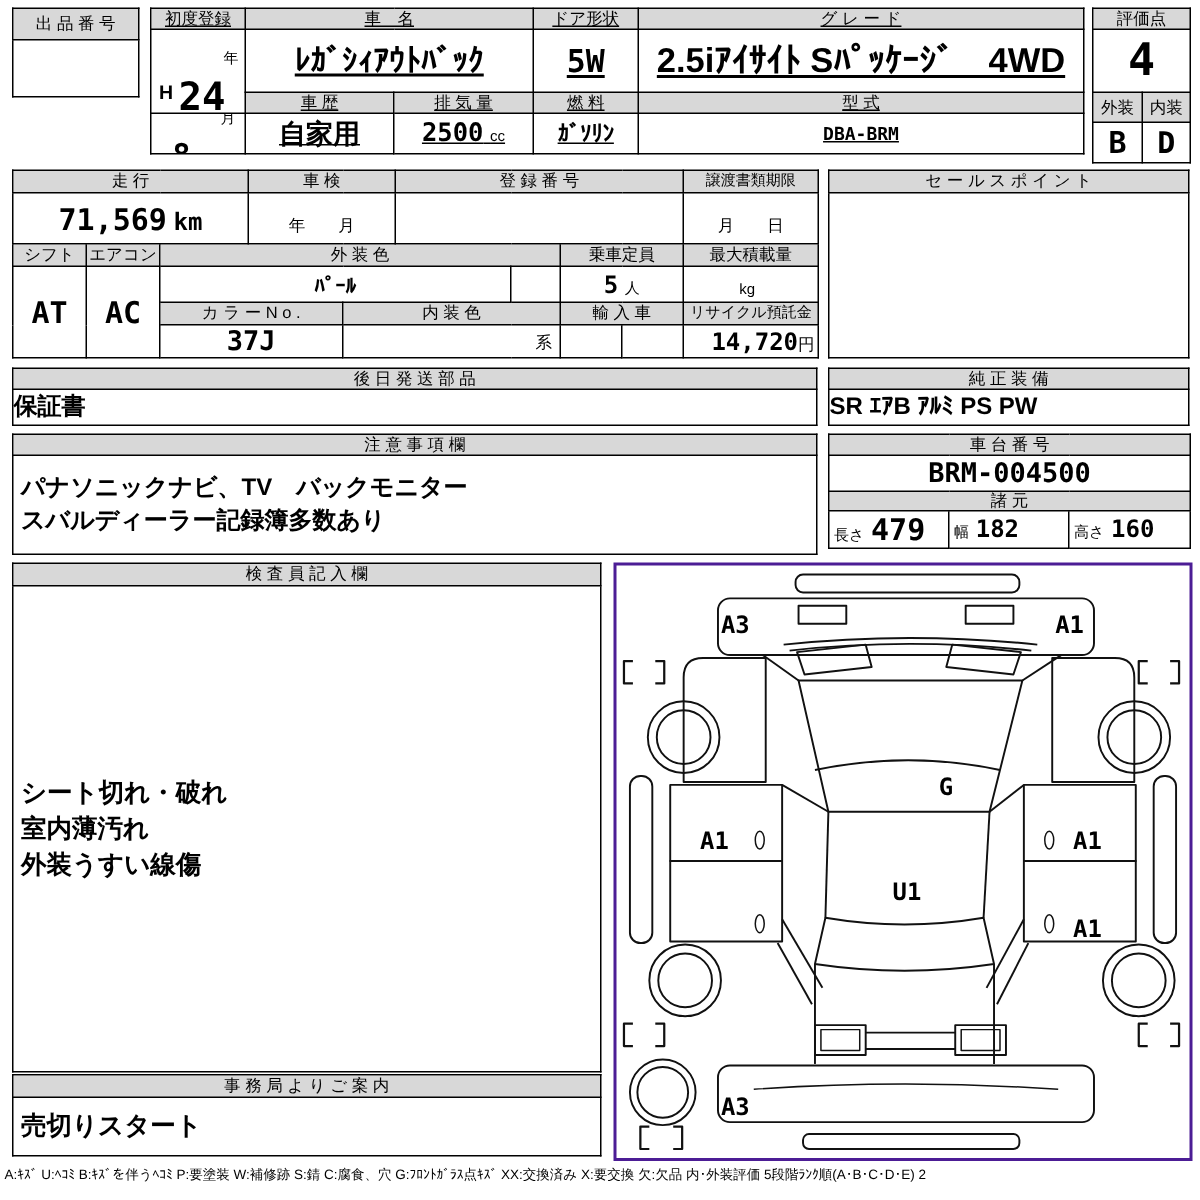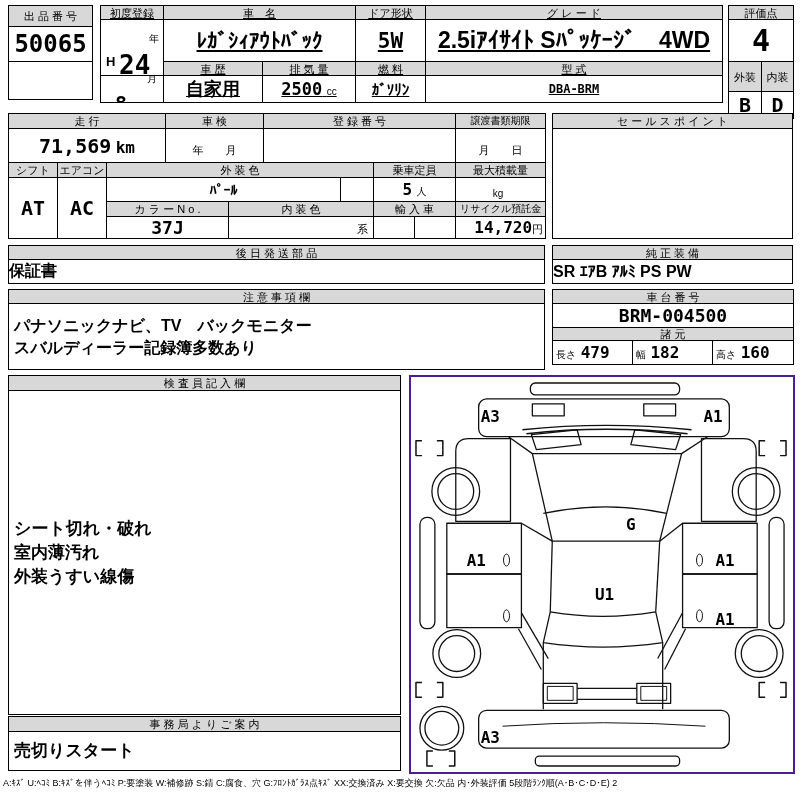--- a/index.html
+++ b/index.html
@@ -27,23 +27,20 @@
   svg text{font-family:"DejaVu Sans Mono","Liberation Mono",monospace;font-weight:bold;}
 </style>
 </head>
 <body>
 
 <table class="t" style="left:8px;top:5px;width:85px;">
   <tbody>
       <tr style="height:21px;">
         <th class="hdr">出 品 番 号</th>
       </tr>
-  <tr style="height:35px;">
-        <td class="v mono" style="font-size:24px;">50065</td>
-      </tr>
   <tr style="height:38px;">
         <td></td>
       </tr>
 </tbody>
   </table>
 
 <table class="t" style="left:100px;top:5px;width:622px;text-decoration:underline;">
   <colgroup>
       <col style="width:63px">
       <col style="width:99px">
@@ -99,21 +96,21 @@
       <col style="width:33px">
       <col style="width:32px">
     </colgroup>
   <tbody>
       <tr style="height:14px;">
         <th class="hdr" colspan="2">評価点</th>
       </tr>
   <tr style="height:42px;">
         <td class="v mono" colspan="2" style="font-size:30px;">4</td>
       </tr>
-  <tr style="height:30px;margin-top:40px;">
+  <tr style="height:20px;margin-top:40px;">
     <th class="hdr">外装</th>
     <th class="hdr">内装</th>
   </tr>
   <tr style="height:27px;">
     <td class="v mono" style="font-size:20px;">B</td>
     <td class="v mono" style="font-size:20px;">D</td>
   </tr>
 </tbody>
   </table>
 
@@ -251,21 +248,21 @@
       </tr>
   <tr style="height:24px;">
         <td class="v mono" colspan="3" style="font-size:18px;">BRM-004500</td>
       </tr>
   <tr style="height:13px;">
         <th class="hdr" colspan="3">諸 元</th>
       </tr>
   <tr style="height:24px;">
     <td>
       <span class="unit" style="padding-left:3px;">長さ</span>
-      <span class="mono" style="font-size:16px;font-weight:bold;">479</span>
+      <span class="mono" style="font-size:20px;font-weight:bold;">479</span>
     </td>
     <td>
       <span class="unit" style="padding-left:3px;">幅</span>
       <span class="mono" style="font-size:16px;font-weight:bold;">182</span>
     </td>
     <td>
       <span class="unit" style="padding-left:3px;">高さ</span>
       <span class="mono" style="font-size:16px;font-weight:bold;">160</span>
     </td>
   </tr>

